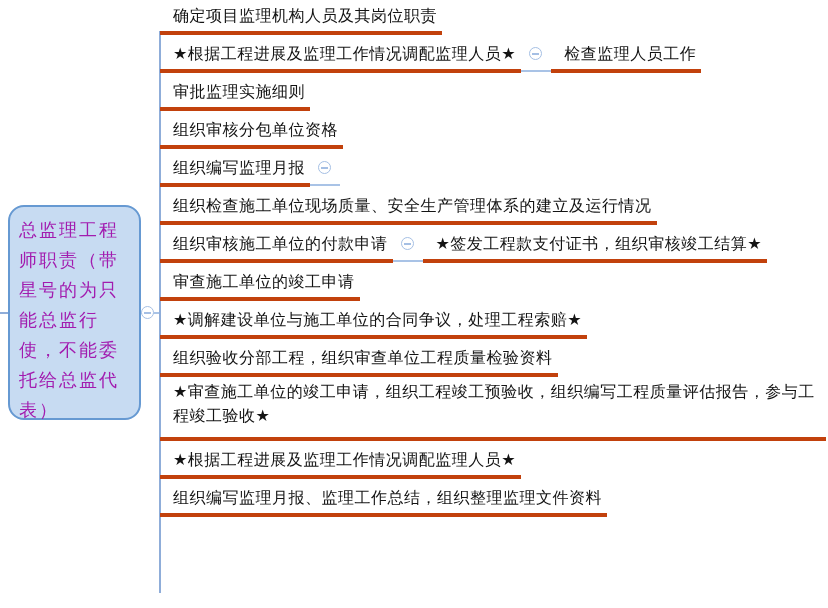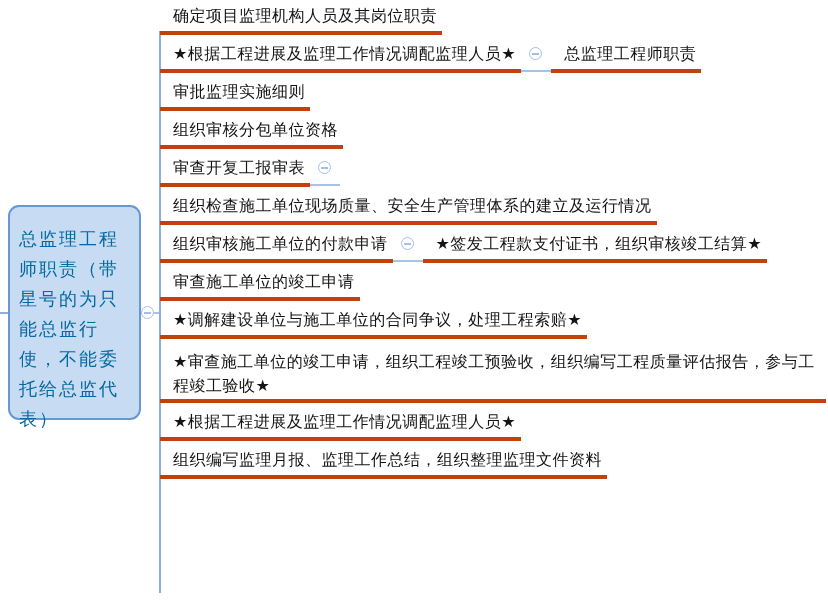--- a/index.html
+++ b/index.html
@@ -10,24 +10,24 @@
     overflow:hidden;
     font-family:"Liberation Sans","DejaVu Sans",sans-serif;
   }
   
   .root-node{
     position:absolute;left:8px;top:205px;
     width:133px;height:215px;
     box-sizing:border-box;
     background:#c7dbf2;
     border:2px solid #6699d2;
-    border-radius:11px;
-    padding:17px 9px;
+    border-radius:16px;
+    padding:8px 9px;
     font-size:18px;line-height:30px;letter-spacing:2px;
-    color:#0369a1;
+    color:#a21caf;
     line-break:strict;
   }
   
   .stub-left{
     position:absolute;left:0;top:312px;width:9px;height:2px;background:#8fadd9;
   }
   .root-link{
     position:absolute;left:141px;top:312px;width:19px;height:2px;background:#a9c3e6;
   }
   .trunk{
@@ -64,21 +64,21 @@
     font-size:16px;
     letter-spacing:0.5px;
     line-height:22px;
     color:#141414;
     white-space:nowrap;
   }
   .branch.wrap{
     white-space:normal;
     width:648px;
     line-height:24px;
-    padding-bottom:1px;
+    padding-bottom:9px;
   }
   .subconn{
     position:relative;
     width:30px;
     border-bottom:2px solid #a9c3e6;
     margin-bottom:1px;
     align-self:flex-end;
   }
   .subconn .collapse{
     left:50%;margin-left:-7px;bottom:10px;
@@ -109,40 +109,40 @@
 
 
     <div class="row">
       <div class="branch">
         <span>★根据工程进展及监理工作情况调配监理人员★</span>
       </div>
       <div class="subconn">
         <div class="collapse"></div>
       </div>
       <div class="branch">
-        <span>总监理工程师职责</span>
+        <span>检查监理人员工作</span>
       </div>
     </div>
 
     <div class="row">
       <div class="branch">
         <span>审批监理实施细则</span>
       </div>
     </div>
 
     <div class="row">
       <div class="branch">
         <span>组织审核分包单位资格</span>
       </div>
     </div>
 
 
     <div class="row">
       <div class="branch">
-        <span>审查开复工报审表</span>
+        <span>组织编写监理月报</span>
       </div>
       <div class="subconn">
         <div class="collapse"></div>
       </div>
     </div>
 
     <div class="row">
       <div class="branch">
         <span>组织检查施工单位现场质量、安全生产管理体系的建立及运行情况</span>
       </div>
@@ -165,20 +165,25 @@
         <span>审查施工单位的竣工申请</span>
       </div>
     </div>
 
     <div class="row">
       <div class="branch">
         <span>★调解建设单位与施工单位的合同争议，处理工程索赔★</span>
       </div>
     </div>
 
+    <div class="row">
+      <div class="branch">
+        <span>组织验收分部工程，组织审查单位工程质量检验资料</span>
+      </div>
+    </div>
 
     <div class="row tall">
       <div class="branch wrap">
         <span>★审查施工单位的竣工申请，组织工程竣工预验收，组织编写工程质量评估报告，参与工程竣工验收★</span>
       </div>
     </div>
 
     <div class="row">
       <div class="branch">
         <span>★根据工程进展及监理工作情况调配监理人员★</span>

